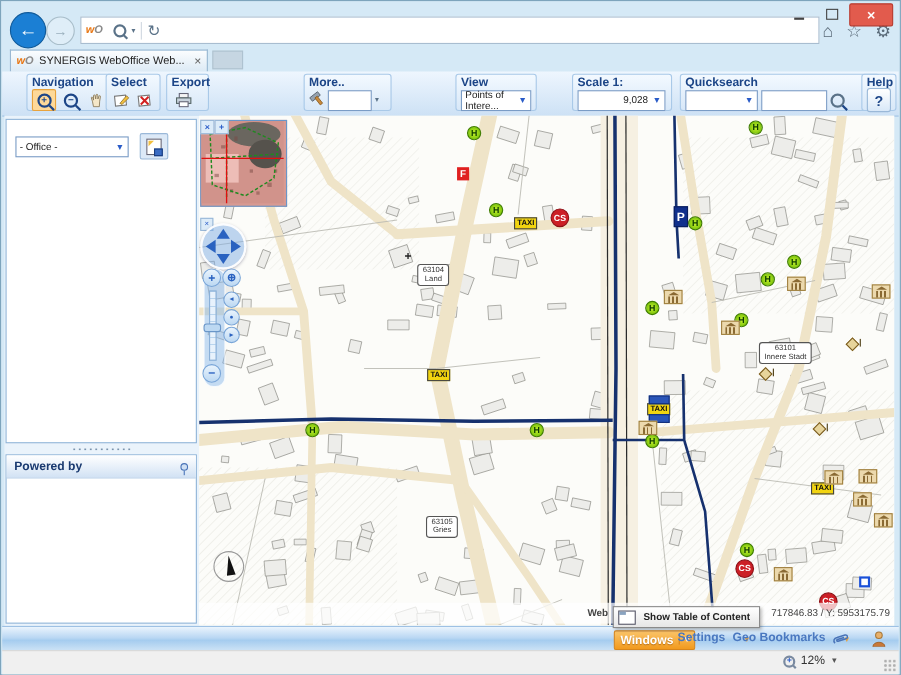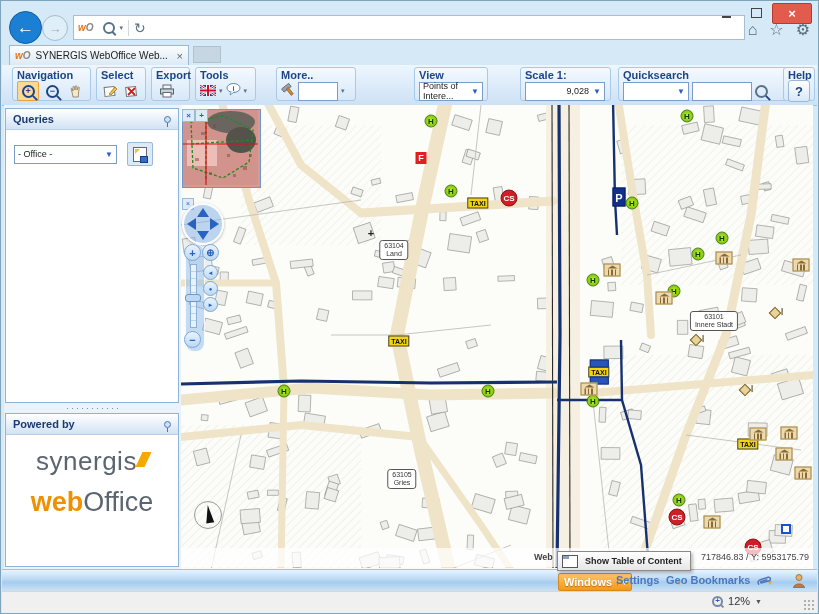--- a/index.html
+++ b/index.html
@@ -178,21 +178,21 @@
   </div>
 
   <div class="tab">
     <span class="favicon"><span class="fw">w</span><span class="fo">O</span></span>
     <span class="tabtitle">SYNERGIS WebOffice Web...</span>
     <span class="tabclose">×</span>
   </div>
   <div class="newtab"></div>
 
   <div class="toolbar">
-    <div class="tgroup" style="left:10px;width:79px;">
+    <div class="tgroup" style="left:22px;width:79px;">
       <div class="tglabel">Navigation</div>
       <div class="tgicons">
         <span class="tbtn active">
             <span class="magico">+</span>
           </span>
         <span class="tbtn">
             <span class="magico">−</span>
           </span>
         <span class="tbtn">
           <svg width="14" height="14">
@@ -223,43 +223,20 @@
       <div class="tgicons">
         <span class="tbtn">
           <svg width="16" height="14">
               <rect x="4" y="1" width="8" height="4" fill="#f4f4f4" stroke="#667"></rect>
               <rect x="1.5" y="5" width="13" height="5" fill="#c8d2dc" stroke="#566"></rect>
               <rect x="4" y="8.5" width="8" height="4.5" fill="#fff" stroke="#667"></rect>
             </svg>
         </span>
       </div>
     </div>
-    <div class="tgroup" style="left:193px;width:61px;">
-      <div class="tglabel">Tools</div>
-      <div class="tgicons">
-        <span>
-          <svg width="16" height="11">
-              <rect width="16" height="11" fill="#24408e"></rect>
-              <path d="M0,0 L16,11 M16,0 L0,11" stroke="#fff" stroke-width="2.6"></path>
-              <path d="M0,0 L16,11 M16,0 L0,11" stroke="#c8102e" stroke-width="1"></path>
-              <path d="M8,0 V11 M0,5.5 H16" stroke="#fff" stroke-width="4"></path>
-              <path d="M8,0 V11 M0,5.5 H16" stroke="#c8102e" stroke-width="2"></path>
-            </svg>
-        </span>
-        <span class="tinycaret">▾</span>
-        <span>
-          <svg width="15" height="13">
-              <ellipse cx="7.5" cy="5" rx="6.5" ry="4.5" fill="#fff" stroke="#5a8ac0"></ellipse>
-              <path d="M5,8.5 L4,12 L8.5,8.8" fill="#fff" stroke="#5a8ac0" stroke-width="0.8"></path>
-              <text x="7.5" y="7.5" font-size="7" font-weight="bold" fill="#d22020" text-anchor="middle" font-family="Liberation Sans,sans-serif">i</text>
-            </svg>
-        </span>
-        <span class="tinycaret">▾</span>
-      </div>
-    </div>
     <div class="tgroup" style="left:274px;width:80px;">
       <div class="tglabel">More..</div>
       <div class="tgicons">
         <span>
           <svg width="14" height="14">
               <g transform="rotate(-38 7 7)">
                 <rect x="2" y="3" width="9" height="4" fill="#95a2b0" stroke="#5a6570" stroke-width="0.8"></rect>
                 <rect x="5.6" y="6" width="2.6" height="8" fill="#c98a3a" stroke="#8a5a20" stroke-width="0.7"></rect>
               </g>
             </svg>
@@ -304,45 +281,37 @@
     <div class="tgroup" style="left:781px;width:32px;">
       <div class="tglabel">Help</div>
       <div class="tgicons">
         <span class="helpbtn">?</span>
       </div>
     </div>
   </div>
 
   <div class="main">
     <div class="panel" style="top:3px;height:295px;">
-      <div class="phead">
-        <span class="ptitle">Queries</span>
-        <span class="pin"></span>
-      </div>
       <div class="qrow">
         <span class="selbox qselect">
             <span>- Office -</span>
             <span class="bluecaret">▼</span>
           </span>
         <span class="qicobtn">
             <span class="qico"></span>
           </span>
       </div>
     </div>
     <div class="dots" style="top:299px;">
         <span></span>
       </div>
     <div class="panel" style="top:308px;height:154px;">
       <div class="phead">
         <span class="ptitle">Powered by</span>
         <span class="pin"></span>
-      </div>
-      <div class="logo">
-        <div><span class="logo1">synergis</span><span class="logo-accent"></span></div>
-        <div class="logo2"><span class="lw">web</span><span class="lo">Office</span></div>
       </div>
     </div>
   </div>
 
   <div class="map">
     <svg class="mapsvg" id="mapsvg" width="632" height="463" viewBox="0 0 632 463">
       <defs>
         <pattern id="hatch" width="6" height="6" patternUnits="userSpaceOnUse" patternTransform="rotate(45)">
           <line x1="0" y1="0" x2="0" y2="6" stroke="#dcdcd4" stroke-width="1"></line>
         </pattern>

